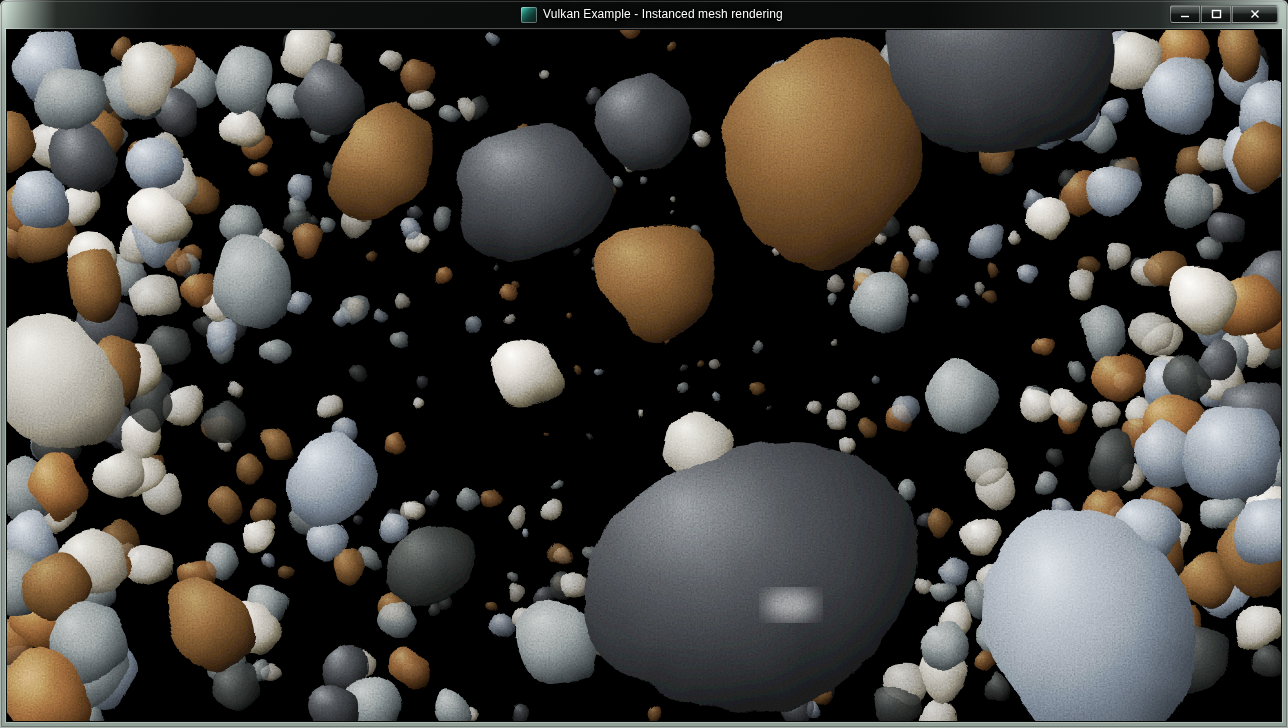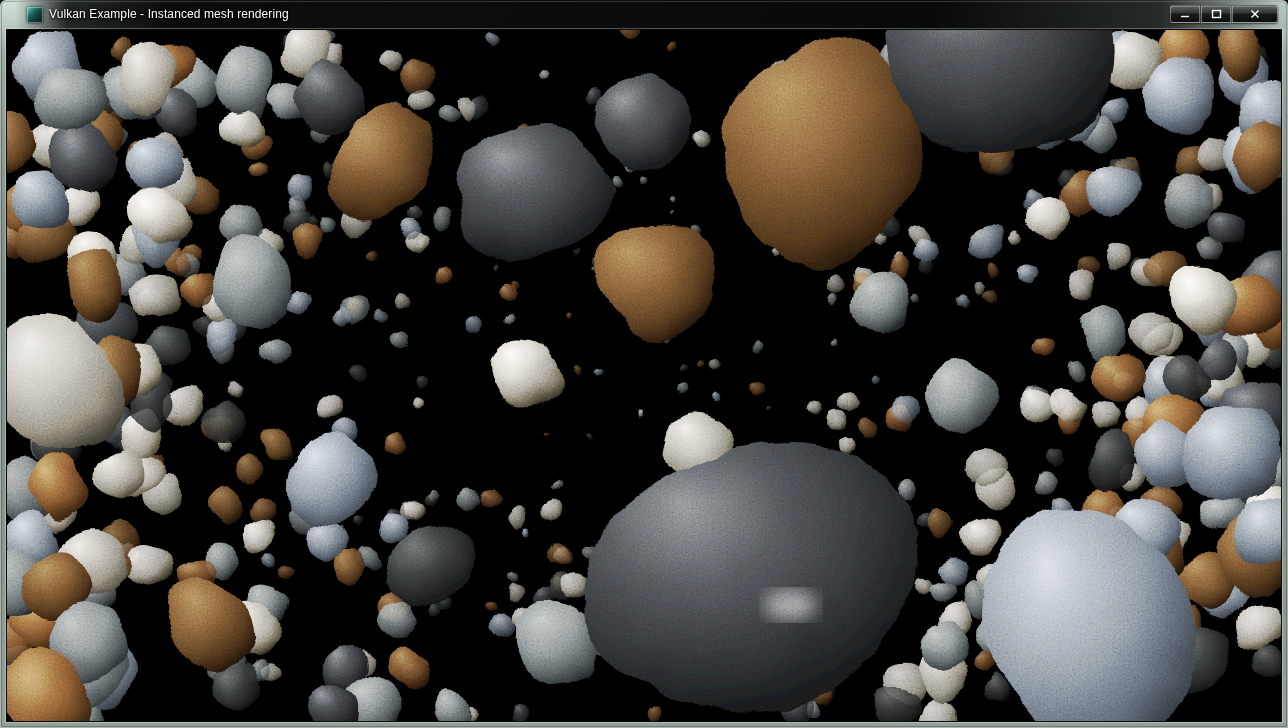--- a/index.html
+++ b/index.html
@@ -10,31 +10,32 @@
     position:relative; width:1288px; height:728px;
     border-radius:6px 6px 0 0;
     background:
       radial-gradient(ellipse 260px 80px at 1% 0%, rgba(214,230,219,.95), rgba(214,230,219,0) 70%),
       radial-gradient(ellipse 260px 80px at 99% 0%, rgba(206,222,213,.9), rgba(206,222,213,0) 70%),
       linear-gradient(180deg,#9fb0a6 0%, #7c8b83 40%, #93a299 100%);
     box-shadow: inset 0 0 0 1px rgba(255,255,255,.45), inset 0 0 0 2px rgba(0,0,0,.25);
   }
 
   .titlebar {
-    position:absolute; top:0; left:16px; right:0; height:29px;
+    position:absolute; top:0; left:5px; right:0; height:29px;
     display:flex; align-items:center;
     border-radius:6px 6px 0 0;
     background:
       linear-gradient(90deg,
         rgba(190,205,196,.10) 0%,
         rgba(18,22,20,.88) 4%,
         rgba(7,9,8,.96) 12%,
         rgba(4,5,5,.97) 72%,
         rgba(26,31,29,.92) 90%,
         rgba(140,155,147,.25) 99.5%);
+    justify-content: center;
   }
   .titlebar::after {
     content:""; position:absolute; top:1px; left:2px; right:2px; height:1px;
     background:rgba(255,255,255,.18); border-radius:6px 6px 0 0; pointer-events:none;
   }
 
   .app-icon {
     width:16px; height:16px; margin:0 6px 0 11px; flex:0 0 auto;
     border-radius:2px;
     background:

